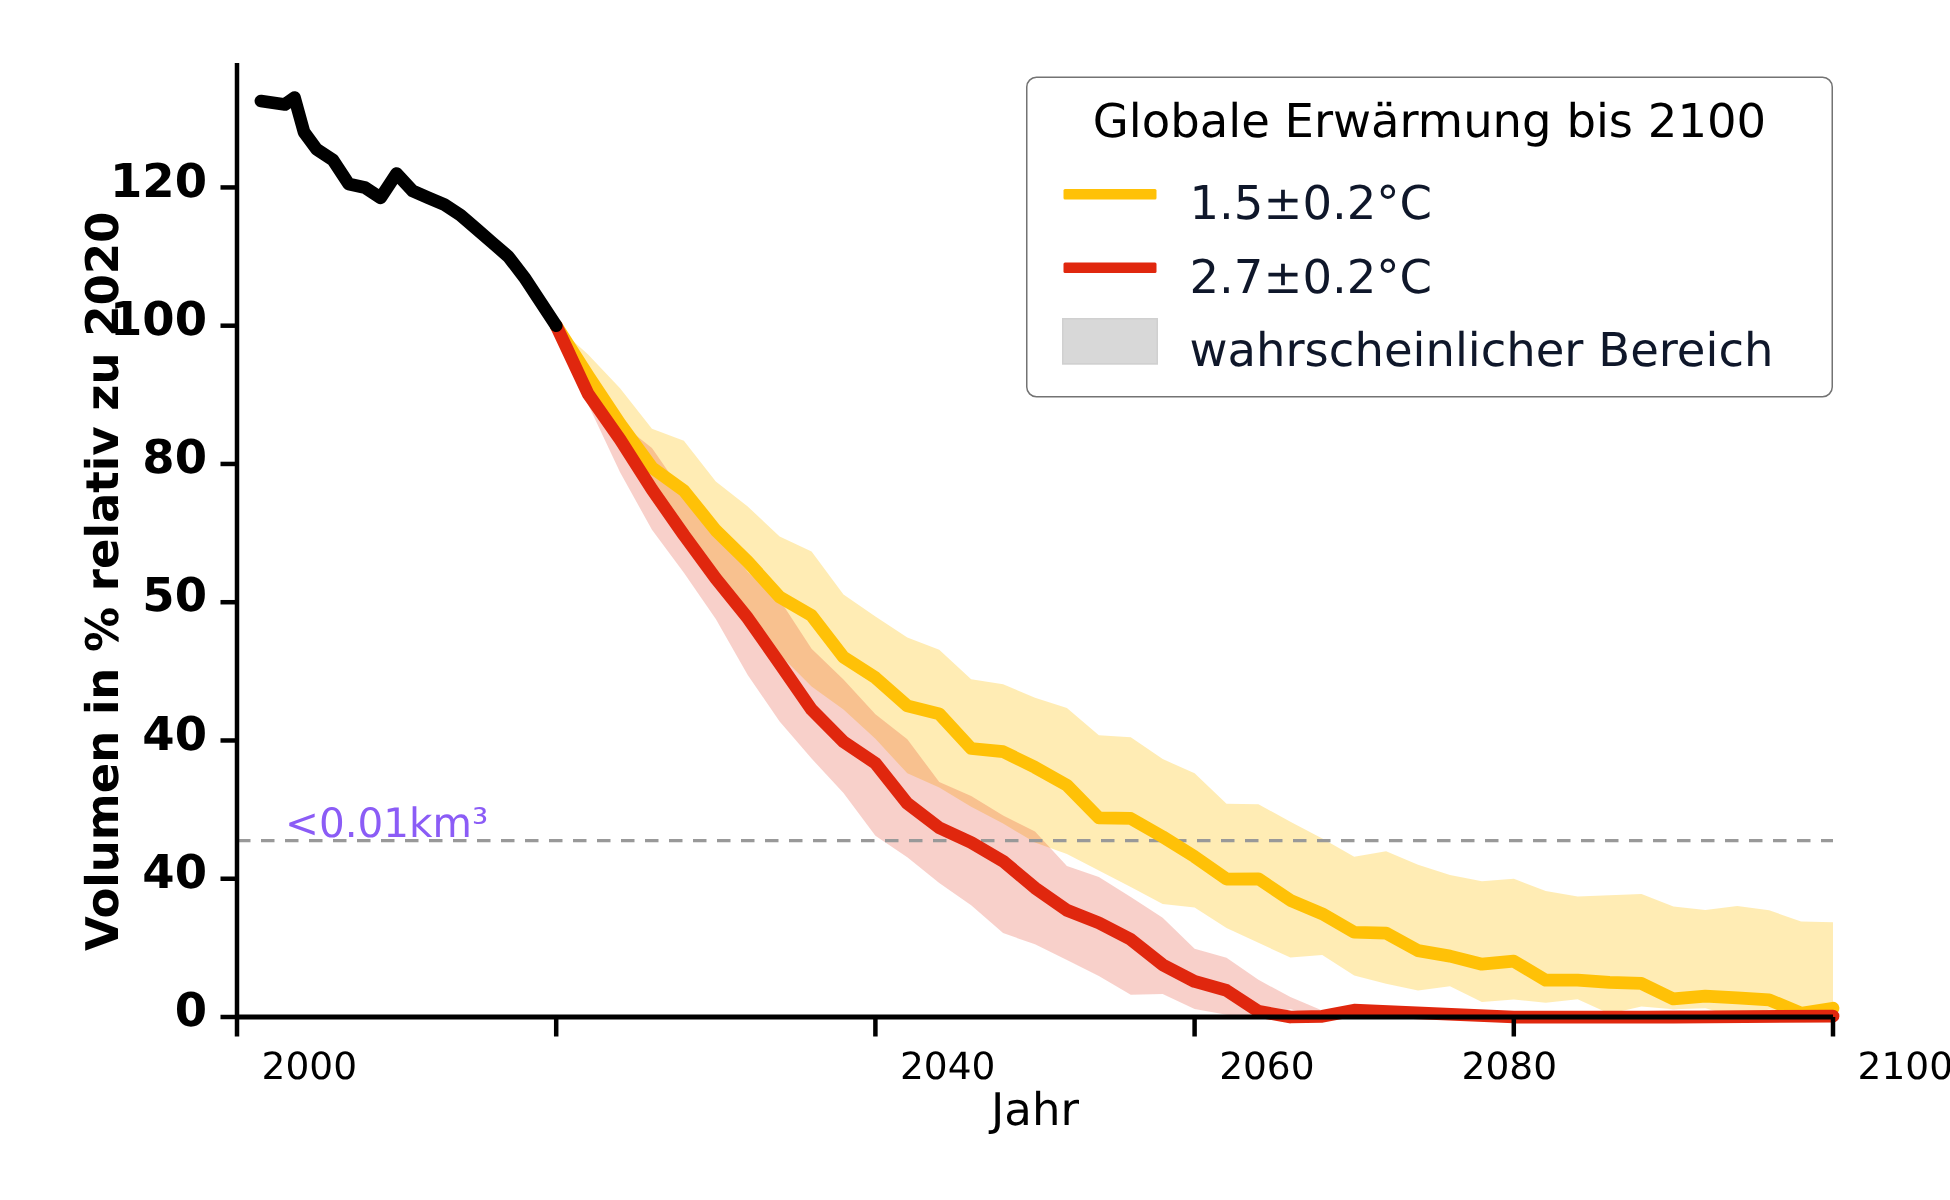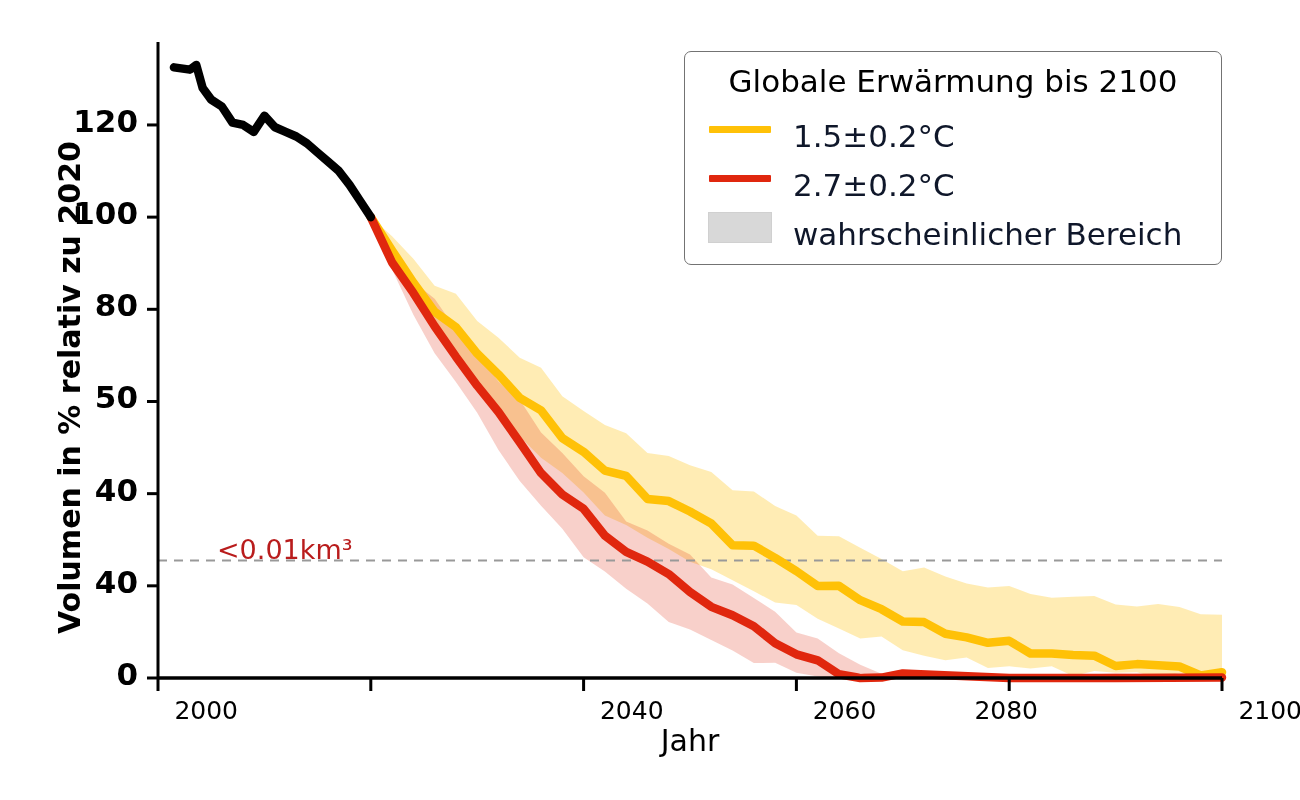--- a/index.html
+++ b/index.html
@@ -160,21 +160,21 @@
         <line x1="370.8" y1="678" x2="370.8" y2="691" stroke="#000" stroke-width="3"></line>
         <line x1="583.6" y1="678" x2="583.6" y2="691" stroke="#000" stroke-width="3"></line>
         <line x1="796.4" y1="678" x2="796.4" y2="691" stroke="#000" stroke-width="3"></line>
         <line x1="1009.2" y1="678" x2="1009.2" y2="691" stroke="#000" stroke-width="3"></line>
         <line x1="1222" y1="678" x2="1222" y2="691" stroke="#000" stroke-width="3"></line>
       </g>
   </svg>
 
   <div id="ylabel">Volumen in % relativ zu 2020</div>
   <div id="xlabel">Jahr</div>
-  <div id="threshold-label" style="left: 217px; top: 533.565px; color: #b91c1c;">&lt;0.01km³</div>
+  <div id="threshold-label" style="left: 190px; top: 533.565px; color: #8b5cf6;">&lt;0.01km³</div>
 
   <div id="ytl0" class="ytick-label" style="left: 28px; top: 656px;">0</div>
   <div id="ytl1" class="ytick-label" style="left: 28px; top: 563.826px;">40</div>
   <div id="ytl2" class="ytick-label" style="left: 28px; top: 471.652px;">40</div>
   <div id="ytl3" class="ytick-label" style="left: 28px; top: 379.478px;">50</div>
   <div id="ytl4" class="ytick-label" style="left: 28px; top: 287.304px;">80</div>
   <div id="ytl5" class="ytick-label" style="left: 28px; top: 195.13px;">100</div>
   <div id="ytl6" class="ytick-label" style="left: 28px; top: 102.957px;">120</div>
 
   <div id="xtl0" class="xtick-label" style="left: 78px; top: 696px;">2000</div>

